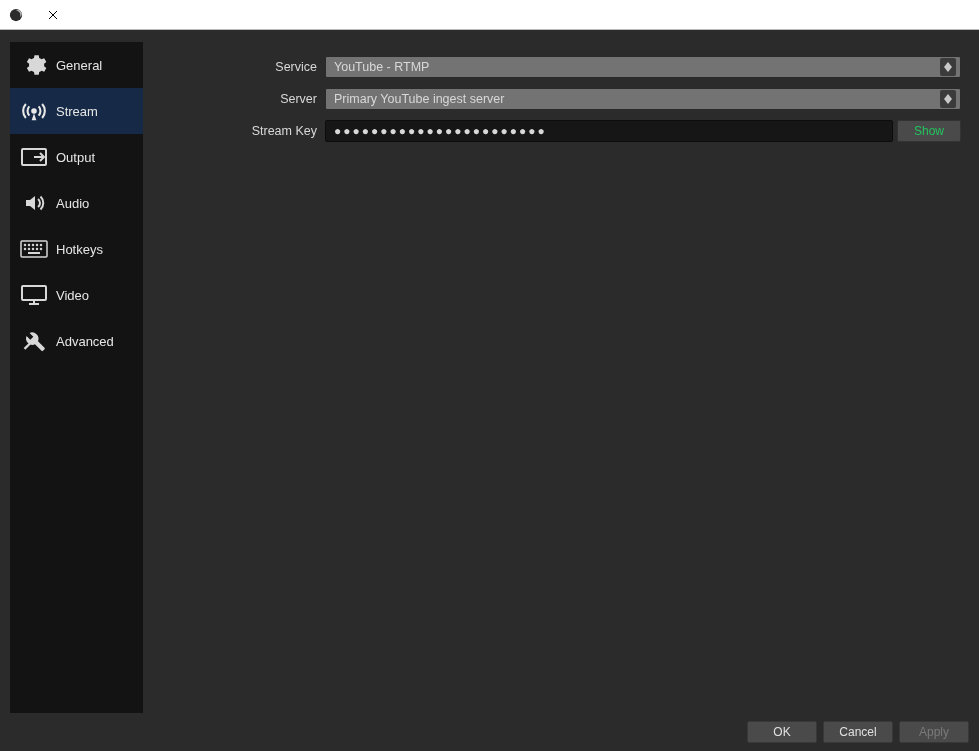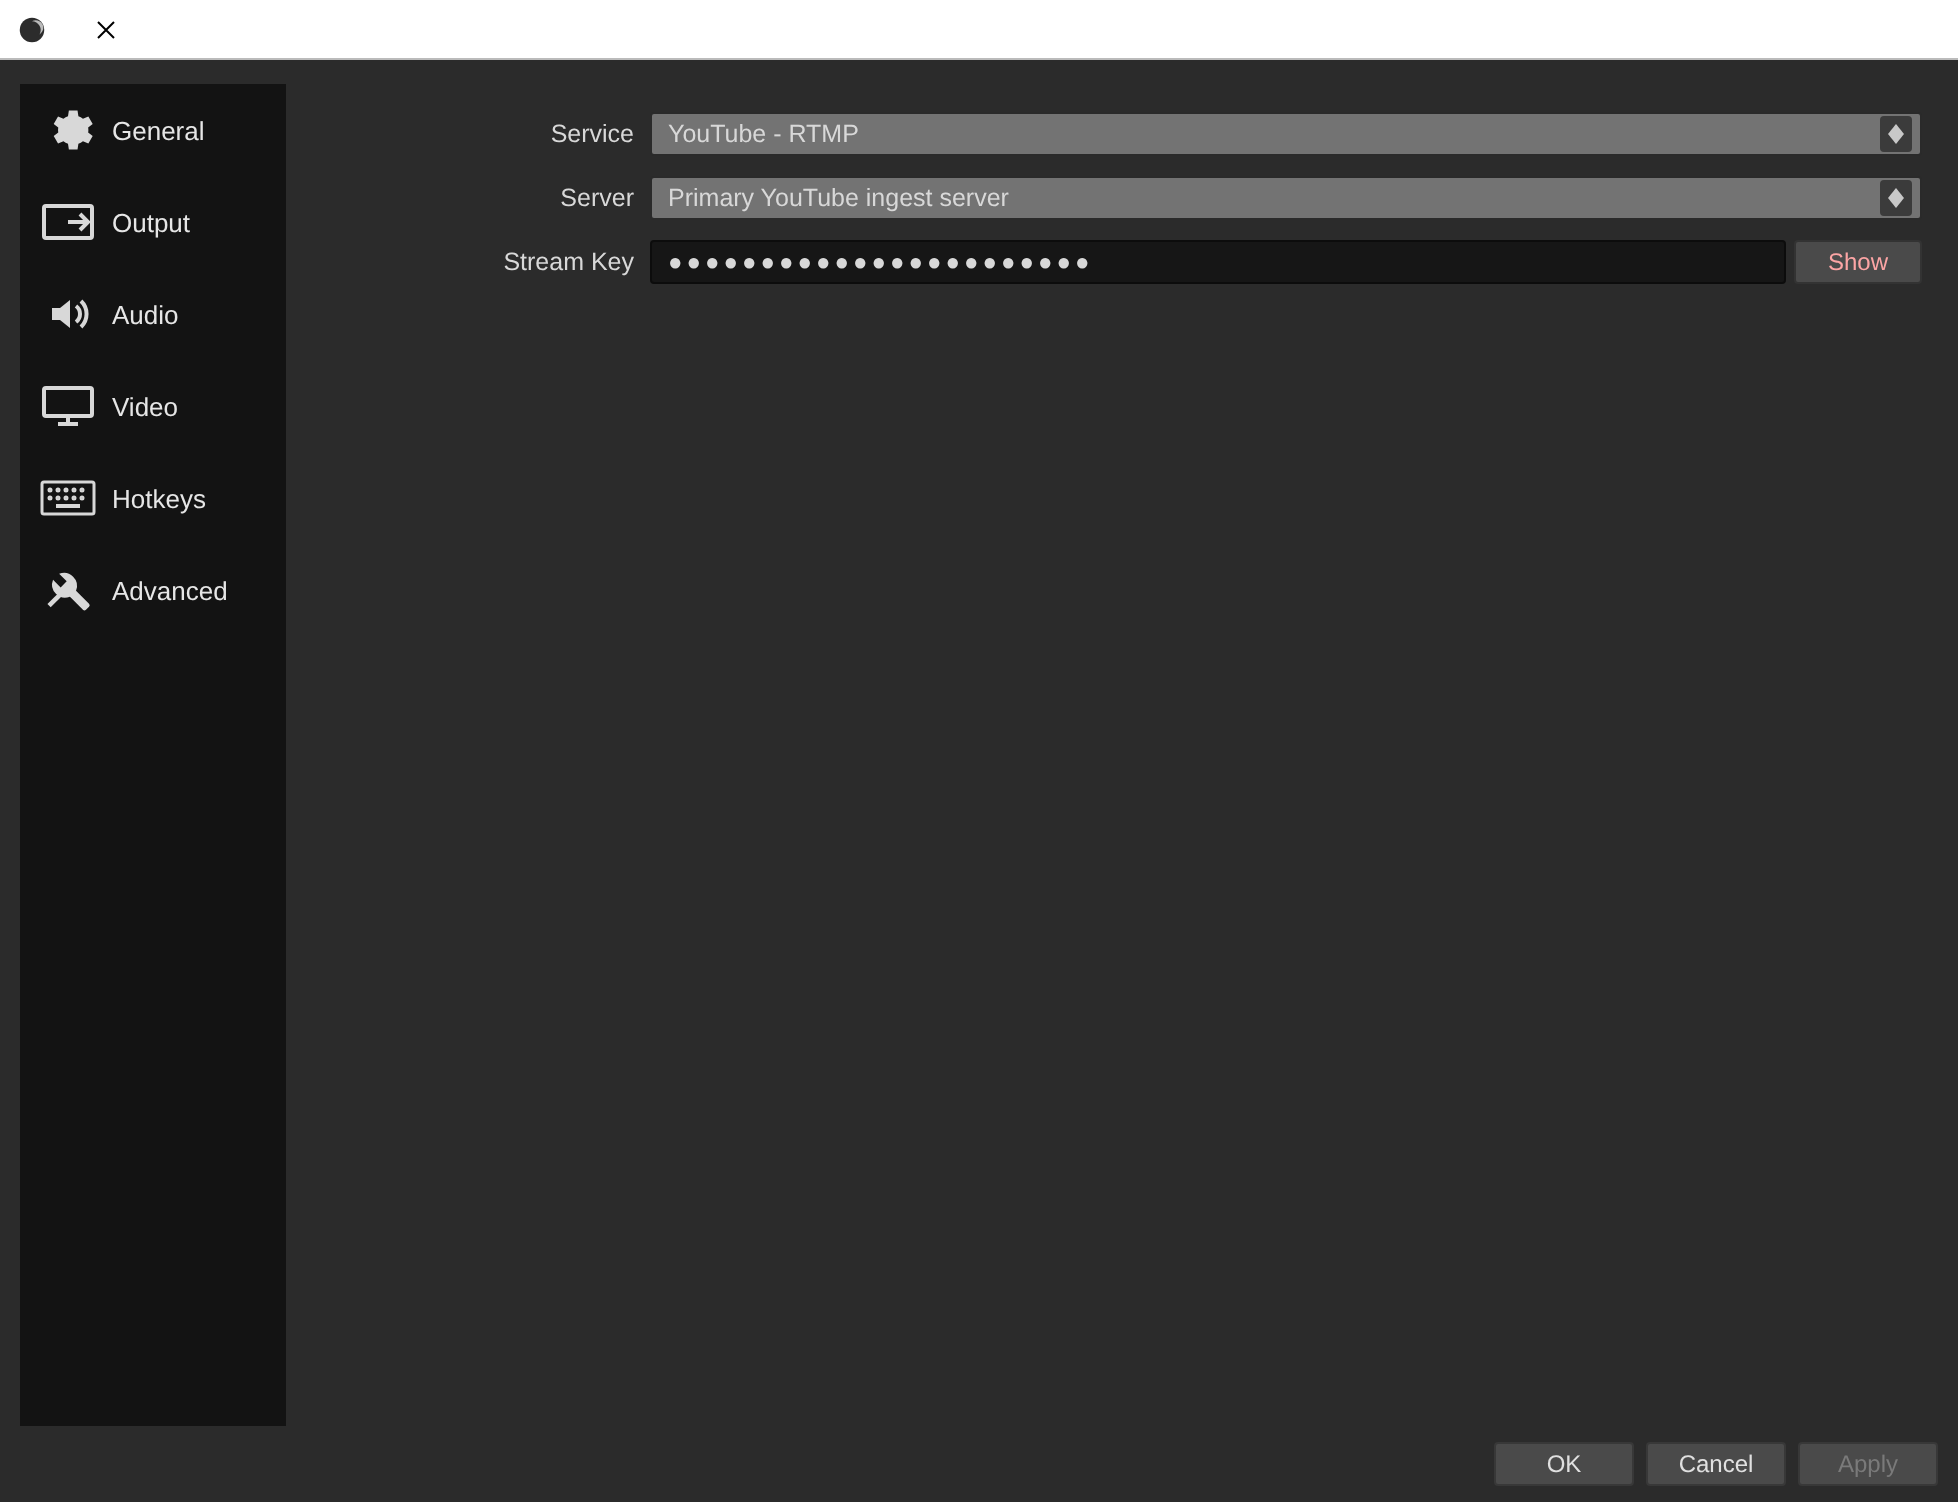--- a/index.html
+++ b/index.html
@@ -136,21 +136,21 @@
     letter-spacing: 2px;
     display: flex;
     align-items: center;
   }
   .show-btn {
     width: 64px;
     height: 22px;
     background: #4a4a4a;
     border: 1px solid #333;
     border-radius: 2px;
-    color: #fca5a5;
+    color: #22c55e;
     font-size: 12px;
     display: flex; align-items: center; justify-content: center;
     cursor: pointer;
     text-align: right;
   }
   
   .footer {
     padding: 8px 10px 8px 0;
     display: flex;
     justify-content: flex-end;
@@ -197,20 +197,33 @@
 
       <div class="sidebar-item">
         <span class="icon-slot">
           <svg width="26" height="26" viewBox="0 0 24 24" fill="#d8d8d8">
               <path d="M12 8a4 4 0 1 0 0 8 4 4 0 0 0 0-8zm9.4 4a7.5 7.5 0 0 0-.1-1.2l2.1-1.6-2-3.4-2.5 1a7.6 7.6 0 0 0-2.1-1.2l-.4-2.6h-4l-.4 2.6a7.6 7.6 0 0 0-2.1 1.2l-2.5-1-2 3.4 2.1 1.6a7.5 7.5 0 0 0 0 2.4l-2.1 1.6 2 3.4 2.5-1a7.6 7.6 0 0 0 2.1 1.2l.4 2.6h4l.4-2.6a7.6 7.6 0 0 0 2.1-1.2l2.5 1 2-3.4-2.1-1.6c.1-.4.1-.8.1-1.2z"></path>
             </svg>
         </span>
         <span class="label">General</span>
       </div>
 
+      <div class="sidebar-item selected">
+        <span class="icon-slot">
+          <svg width="28" height="28" viewBox="0 0 24 24" fill="none" stroke="#e8e8e8" stroke-width="1.8">
+            <path d="M5 6a9 9 0 0 0 0 12"></path>
+            <path d="M8 8a6 6 0 0 0 0 8"></path>
+            <path d="M19 6a9 9 0 0 1 0 12"></path>
+            <path d="M16 8a6 6 0 0 1 0 8"></path>
+            <circle cx="12" cy="12" r="1.5" fill="#e8e8e8"></circle>
+            <path d="M10 20h4l-2-6z" fill="#e8e8e8" stroke="none"></path>
+          </svg>
+        </span>
+        <span class="label">Stream</span>
+      </div>
 
       <div class="sidebar-item">
         <span class="icon-slot">
           <svg width="28" height="22" viewBox="0 0 28 22" fill="none" stroke="#d8d8d8" stroke-width="2">
             <rect x="2" y="3" width="24" height="16" rx="1"></rect>
             <path d="M14 11h10" stroke-width="2"></path>
             <path d="M20 7l4 4-4 4" stroke-width="2"></path>
           </svg>
         </span>
         <span class="label">Output</span>
@@ -218,31 +231,20 @@
 
       <div class="sidebar-item">
         <span class="icon-slot">
           <svg width="28" height="24" viewBox="0 0 24 24" fill="#d8d8d8">
             <path d="M4 9v6h4l5 4V5L8 9H4z"></path>
             <path d="M16 8a5 5 0 0 1 0 8" fill="none" stroke="#d8d8d8" stroke-width="2"></path>
             <path d="M18.5 5.5a9 9 0 0 1 0 13" fill="none" stroke="#d8d8d8" stroke-width="2"></path>
           </svg>
         </span>
         <span class="label">Audio</span>
-      </div>
-
-      <div class="sidebar-item">
-        <span class="icon-slot">
-          <svg width="28" height="24" viewBox="0 0 28 24" fill="none" stroke="#d8d8d8" stroke-width="2">
-            <rect x="2" y="3" width="24" height="14" rx="1"></rect>
-            <path d="M9 21h10"></path>
-            <path d="M14 17v4"></path>
-          </svg>
-        </span>
-        <span class="label">Video</span>
       </div>
 
       <div class="sidebar-item">
         <span class="icon-slot">
           <svg width="28" height="20" viewBox="0 0 28 20" fill="none" stroke="#d8d8d8" stroke-width="1.5">
             <rect x="1" y="2" width="26" height="16" rx="1"></rect>
             <circle cx="5" cy="6" r="0.5" fill="#d8d8d8"></circle>
               <circle cx="9" cy="6" r="0.5" fill="#d8d8d8"></circle>
               <circle cx="13" cy="6" r="0.5" fill="#d8d8d8"></circle>
               <circle cx="17" cy="6" r="0.5" fill="#d8d8d8"></circle>
@@ -253,20 +255,31 @@
               <circle cx="17" cy="10" r="0.5" fill="#d8d8d8"></circle>
               <circle cx="21" cy="10" r="0.5" fill="#d8d8d8"></circle>
             <rect x="8" y="13" width="12" height="2" fill="#d8d8d8" stroke="none"></rect>
           </svg>
         </span>
         <span class="label">Hotkeys</span>
       </div>
 
       <div class="sidebar-item">
         <span class="icon-slot">
+          <svg width="28" height="24" viewBox="0 0 28 24" fill="none" stroke="#d8d8d8" stroke-width="2">
+            <rect x="2" y="3" width="24" height="14" rx="1"></rect>
+            <path d="M9 21h10"></path>
+            <path d="M14 17v4"></path>
+          </svg>
+        </span>
+        <span class="label">Video</span>
+      </div>
+
+      <div class="sidebar-item">
+        <span class="icon-slot">
           <svg width="26" height="26" viewBox="0 0 24 24" fill="#d8d8d8">
             <path d="M21.7 18.3l-6-6a6 6 0 0 0-7.8-7.8l3.5 3.5-2.8 2.8-3.5-3.5a6 6 0 0 0 7.8 7.8l6 6a1 1 0 0 0 1.4 0l1.4-1.4a1 1 0 0 0 0-1.4z"></path>
             <path d="M4 20l5-5-1.5-1.5-5 5z"></path>
           </svg>
         </span>
         <span class="label">Advanced</span>
       </div>
 
     </div>
 

